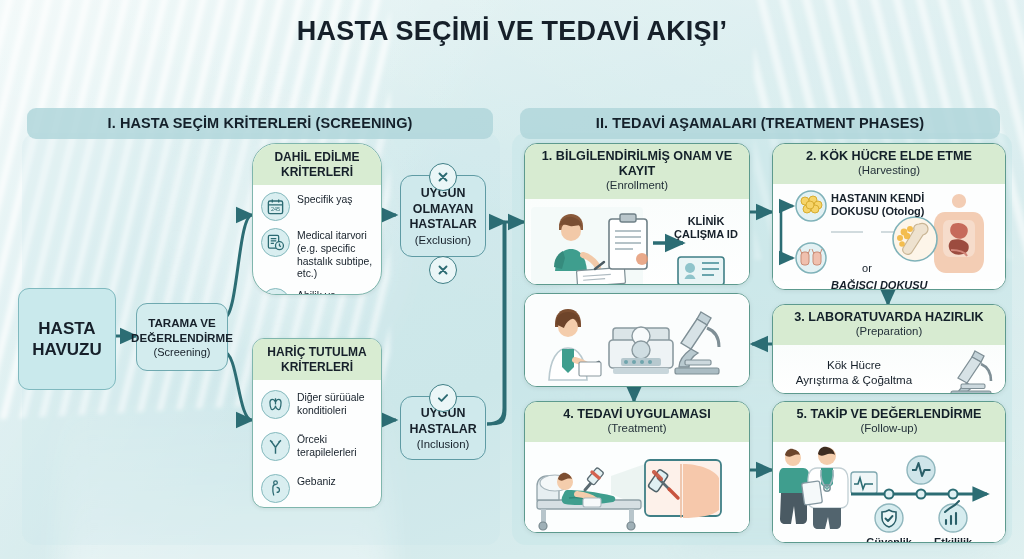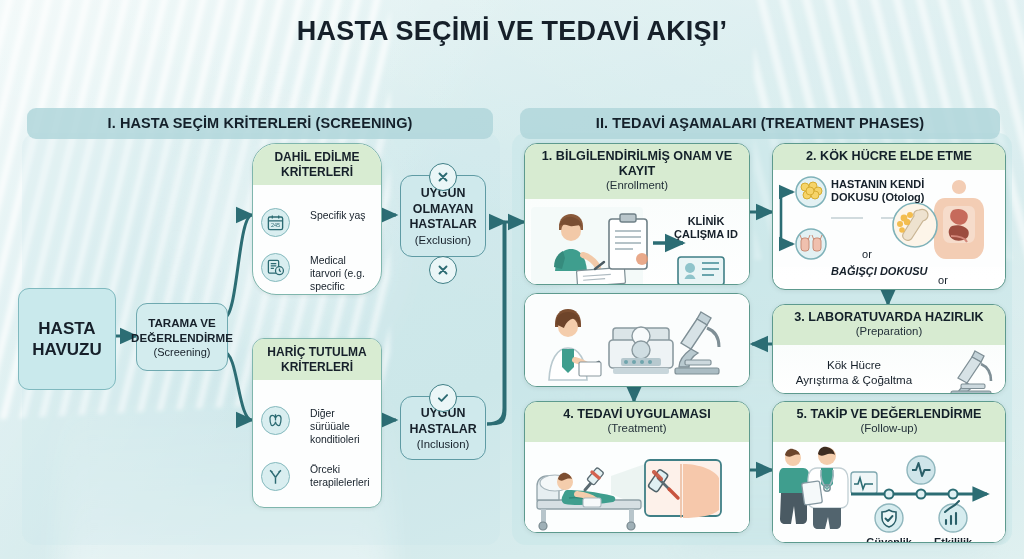--- a/index.html
+++ b/index.html
@@ -57,21 +57,21 @@
 
   .crit-card{
     position:absolute;z-index:3;background:#fdfefe;border:1.4px solid #7fb6ad;border-radius:12px;
     overflow:hidden;box-shadow:0 1px 4px rgba(0,0,0,.07);
   }
   .crit-head{
     background:#d8ecd2;text-align:center;font-weight:bold;font-size:12px;color:#16202a;
     padding:6px 4px 6px;line-height:1.22;
   }
   .crit-body{padding:7px 8px 6px 8px;}
-  .crit-row{display:flex;align-items:flex-start;gap:20px;margin-bottom:7px;margin-top:16px;}
+  .crit-row{display:flex;align-items:flex-start;gap:7px;margin-bottom:7px;}
   .crit-row:last-child{margin-bottom:0;}
   .ic{flex:0 0 auto;width:27px;height:27px;border-radius:50%;background:#d9eef0;
       border:1.4px solid #84b9bd;display:flex;align-items:center;justify-content:center;}
   .ic svg{display:block;}
   .crit-txt{font-size:10.4px;line-height:1.22;color:#16202a;padding-top:2px;}
 
   .out-box{
     position:absolute;z-index:3;background:#cfe9ec;border:1.6px solid #5f9ba4;border-radius:12px;
     display:flex;flex-direction:column;align-items:center;justify-content:center;text-align:center;
     color:#16202a;
@@ -356,20 +356,21 @@
     <path d="M166 55c-8 6-12 12-12 18h10c0-6 4-11 9-14z" fill="#b9cad0" stroke="#7f8f96" stroke-width="1.4"></path>
     <rect x="150" y="74" width="44" height="6" rx="2" fill="#aabcc3" stroke="#7f8f96" stroke-width="1.2"></rect>
     <rect x="160" y="66" width="26" height="5" rx="1.5" fill="#cdd9de" stroke="#7f8f96" stroke-width="1.2"></rect>
     <path d="M182 34c8 3 12 10 12 19" stroke="#7f8f96" stroke-width="3" fill="none"></path>
   </svg>
 </div>
 
 <div class="phase" style="left:772px;top:143px;width:232px;height:145px;">
   <div class="ph-head">
     <div class="h1">2. KÖK HÜCRE ELDE ETME</div>
+    <div class="h2">(Harvesting)</div>
   </div>
   <div class="ph-body">
     <svg width="232" height="97" viewBox="0 0 232 97">
       <rect x="0" y="0" width="232" height="97" fill="#fdfefe"></rect>
 
       <g fill="none" stroke="#2c6d74" stroke-width="2.6" marker-end="url(#ah3)">
         <path d="M8 48 L8 22 L20 22"></path>
         <path d="M8 48 L8 74 L20 74"></path>
       </g>
       <defs>

